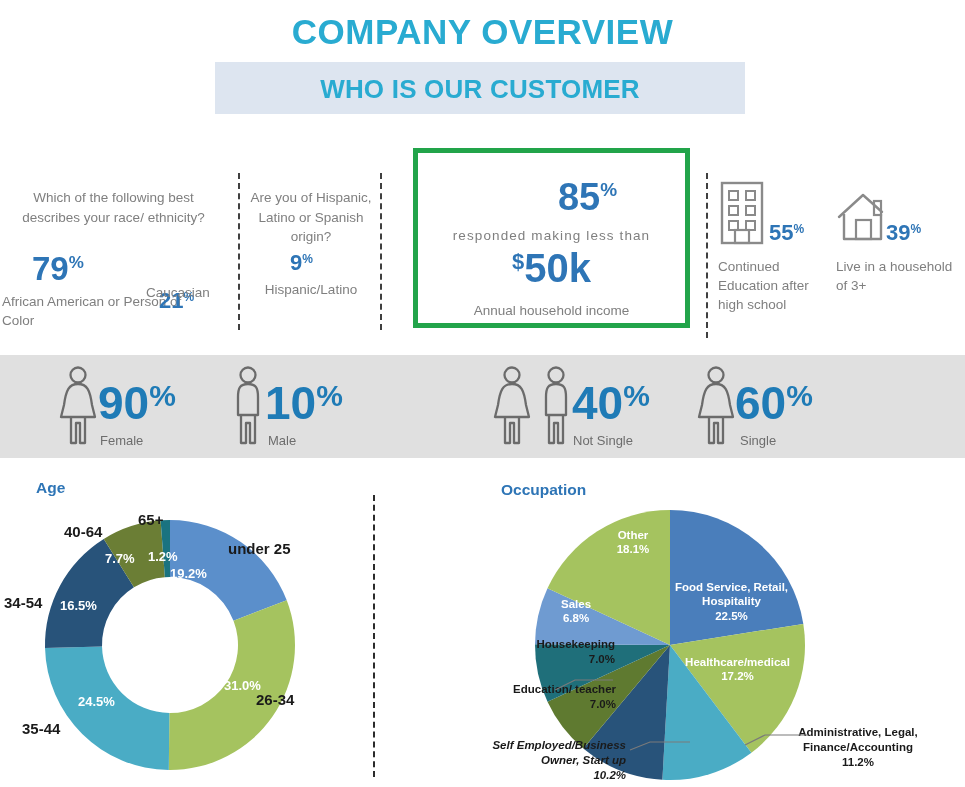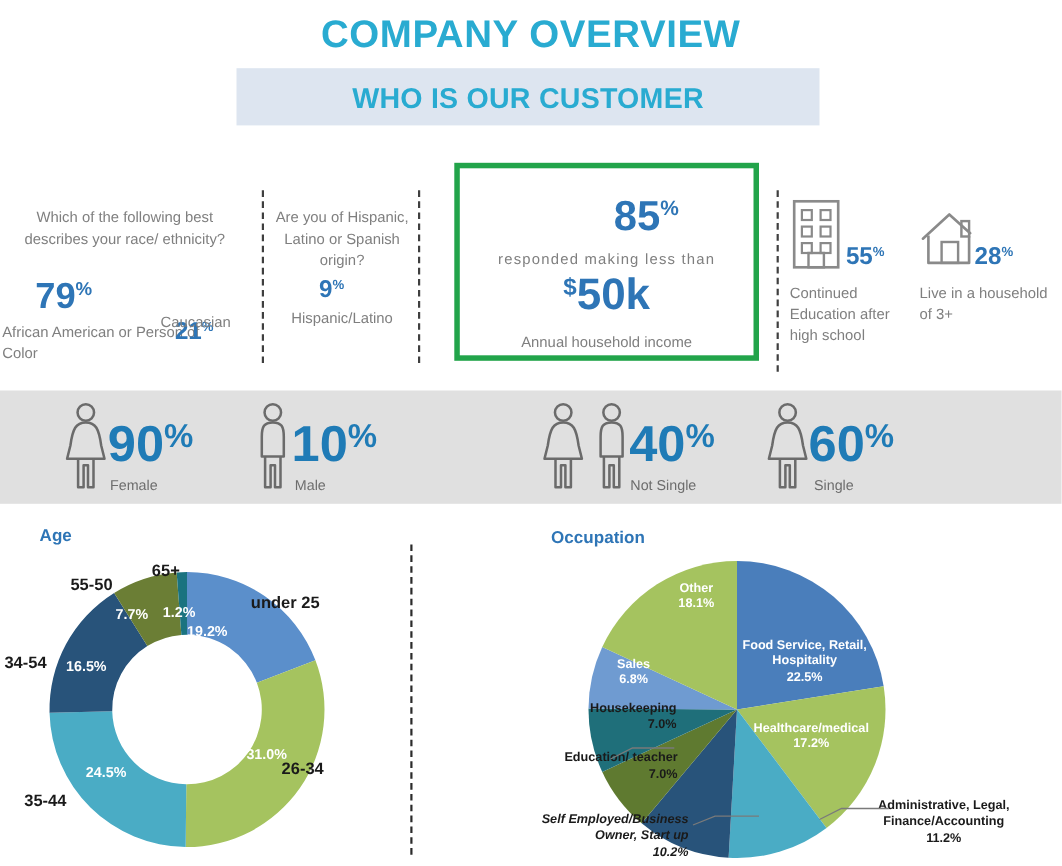--- a/index.html
+++ b/index.html
@@ -143,21 +143,21 @@
 <div class="abs stat-caption" style="left:718px;top:258px;width:108px;">Continued Education after high school</div>
 
 <span class="abs" style="left:836px;top:190px;">
   <svg width="56" height="56" viewBox="0 0 56 56">
     <path d="M3 27 L27 5 L46 22" fill="none" stroke="#8a8a8a" stroke-width="2.4" stroke-linejoin="round" stroke-linecap="round"></path>
     <path d="M8 24 L8 49 L45 49 L45 24" fill="none" stroke="#8a8a8a" stroke-width="2.4" stroke-linejoin="round"></path>
     <rect x="38" y="11" width="7" height="14" fill="none" stroke="#8a8a8a" stroke-width="2.2"></rect>
     <rect x="20" y="30" width="15" height="19" fill="none" stroke="#8a8a8a" stroke-width="2.2"></rect>
   </svg>
 </span>
-<div class="abs big-pct mid-pct" style="left:886px;top:222px;"><span class="num">28</span><span class="sym">%</span></div>
+<div class="abs big-pct mid-pct" style="left:886px;top:222px;"><span class="num">39</span><span class="sym">%</span></div>
 <div class="abs stat-caption" style="left:836px;top:258px;width:118px;">Live in a household of 3+</div>
 
 <div class="abs" id="gray-band"></div>
 
 <span class="abs" style="left:55px;top:365px;">
   <svg width="46" height="82" viewBox="0 0 46 82">
     <circle cx="23" cy="10" r="7.5" fill="none" stroke="#6b6b6b" stroke-width="2.3"></circle>
     <path d="M23 19 C14 19 11 25 9 40 L6 52 L40 52 L37 40 C35 25 32 19 23 19 Z" fill="none" stroke="#6b6b6b" stroke-width="2.3" stroke-linejoin="round"></path>
     <path d="M16 52 L16 78 L21 78 L21 58 L25 58 L25 78 L30 78 L30 52" fill="none" stroke="#6b6b6b" stroke-width="2.3" stroke-linejoin="round"></path>
   </svg>
@@ -216,21 +216,21 @@
     <div class="slice-label" style="left: 170px; top: 566px;">19.2%</div>
     <div class="slice-label" style="left: 224px; top: 678px;">31.0%</div>
     <div class="slice-label" style="left: 78px; top: 694px;">24.5%</div>
     <div class="slice-label" style="left: 60px; top: 598px;">16.5%</div>
     <div class="slice-label" style="left: 105px; top: 551px;">7.7%</div>
     <div class="slice-label" style="left: 148px; top: 549px;">1.2%</div>
     <div class="outer-label" style="left: 228px; top: 540px;">under 25</div>
     <div class="outer-label" style="left: 256px; top: 691px;">26-34</div>
     <div class="outer-label" style="left: 22px; top: 720px;">35-44</div>
     <div class="outer-label" style="left: 4px; top: 594px;">34-54</div>
-    <div class="outer-label" style="left: 64px; top: 523px;">55-50</div>
+    <div class="outer-label" style="left: 64px; top: 523px;">40-64</div>
     <div class="outer-label" style="left: 138px; top: 511px;">65+</div>
   </div>
 
 <div class="abs chart-title" style="left:501px;top:481px;">Occupation</div>
 
 <div class="abs" style="left:530px;top:505px;">
   <svg id="pie-svg" width="280" height="280" viewBox="0 0 280 280">
       <path d="M 140 140 L 140 5 A 135 135 0 0 1 273.3379259803436 118.88134721956884 Z" fill="#4a7ebb"></path>
       <path d="M 140 140 L 273.3379259803436 118.88134721956884 A 135 135 0 0 1 221.39548812801837 247.7022493377071 Z" fill="#a5c35f"></path>
       <path d="M 140 140 L 221.39548812801837 247.7022493377071 A 135 135 0 0 1 132.36999784492673 274.78420926471165 Z" fill="#4aacc5"></path>

